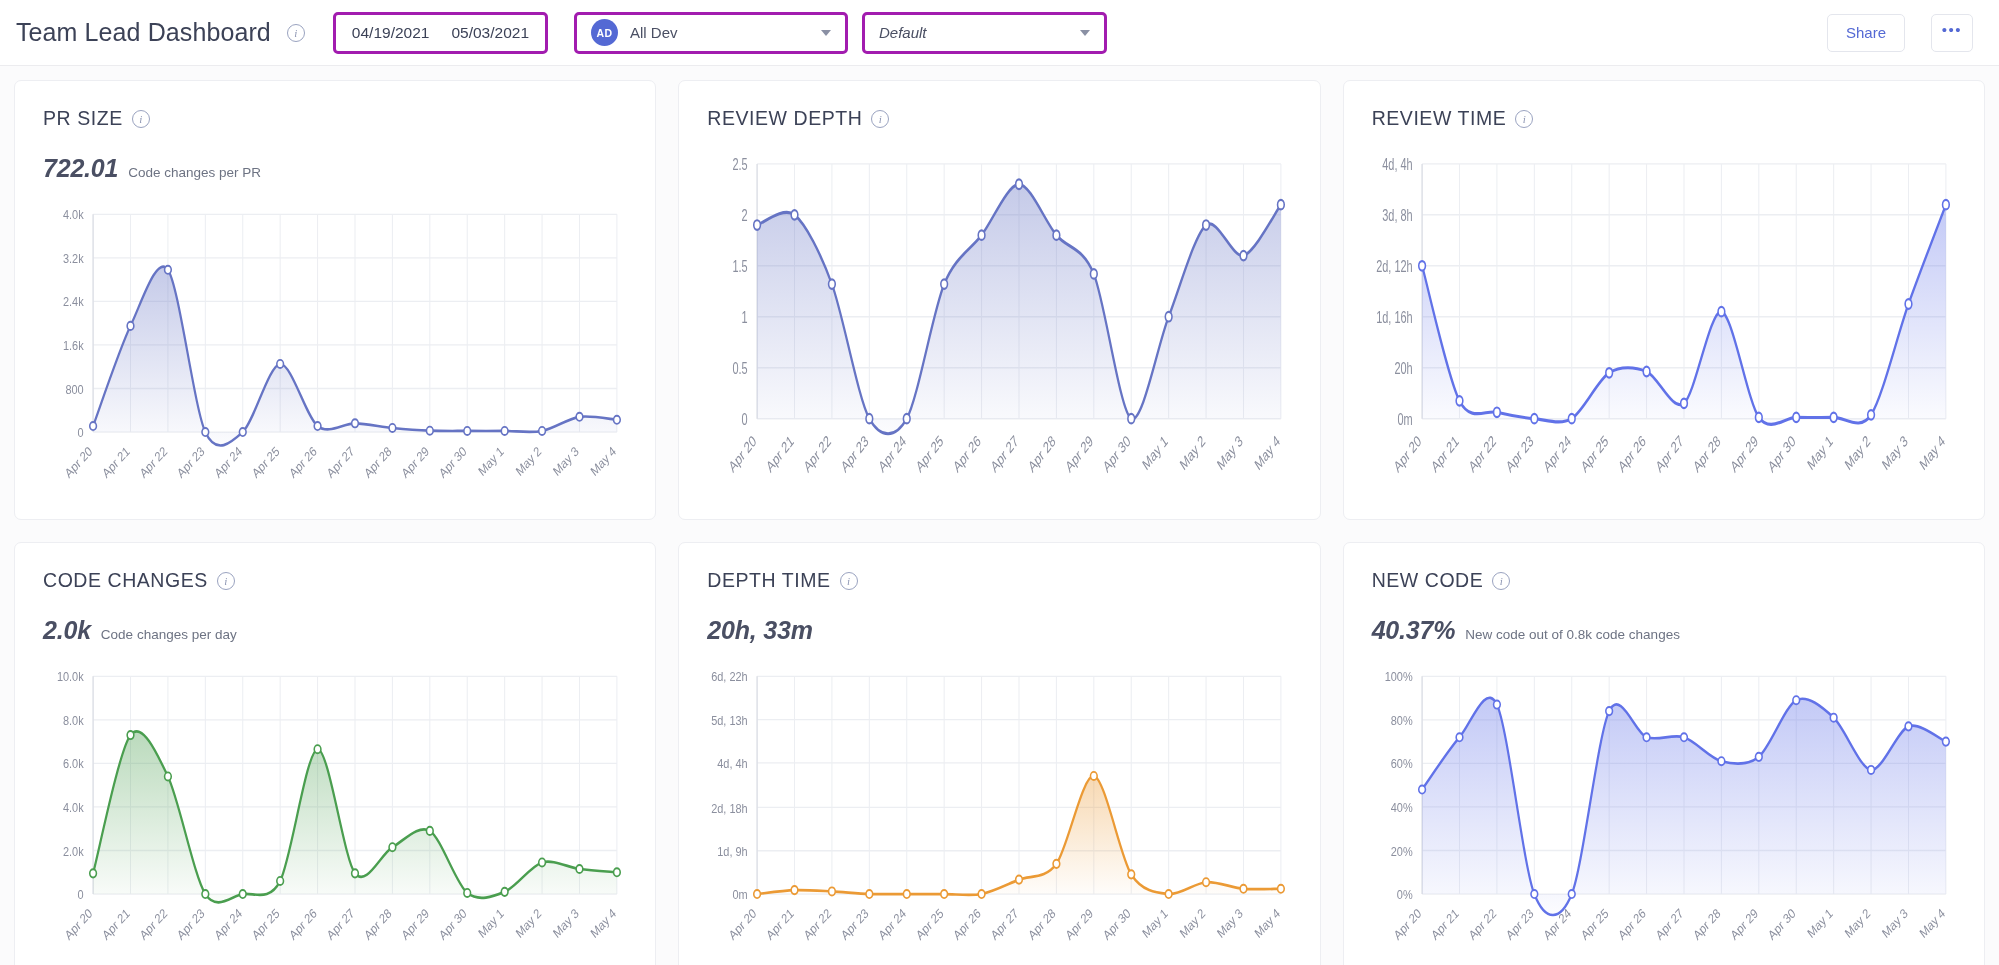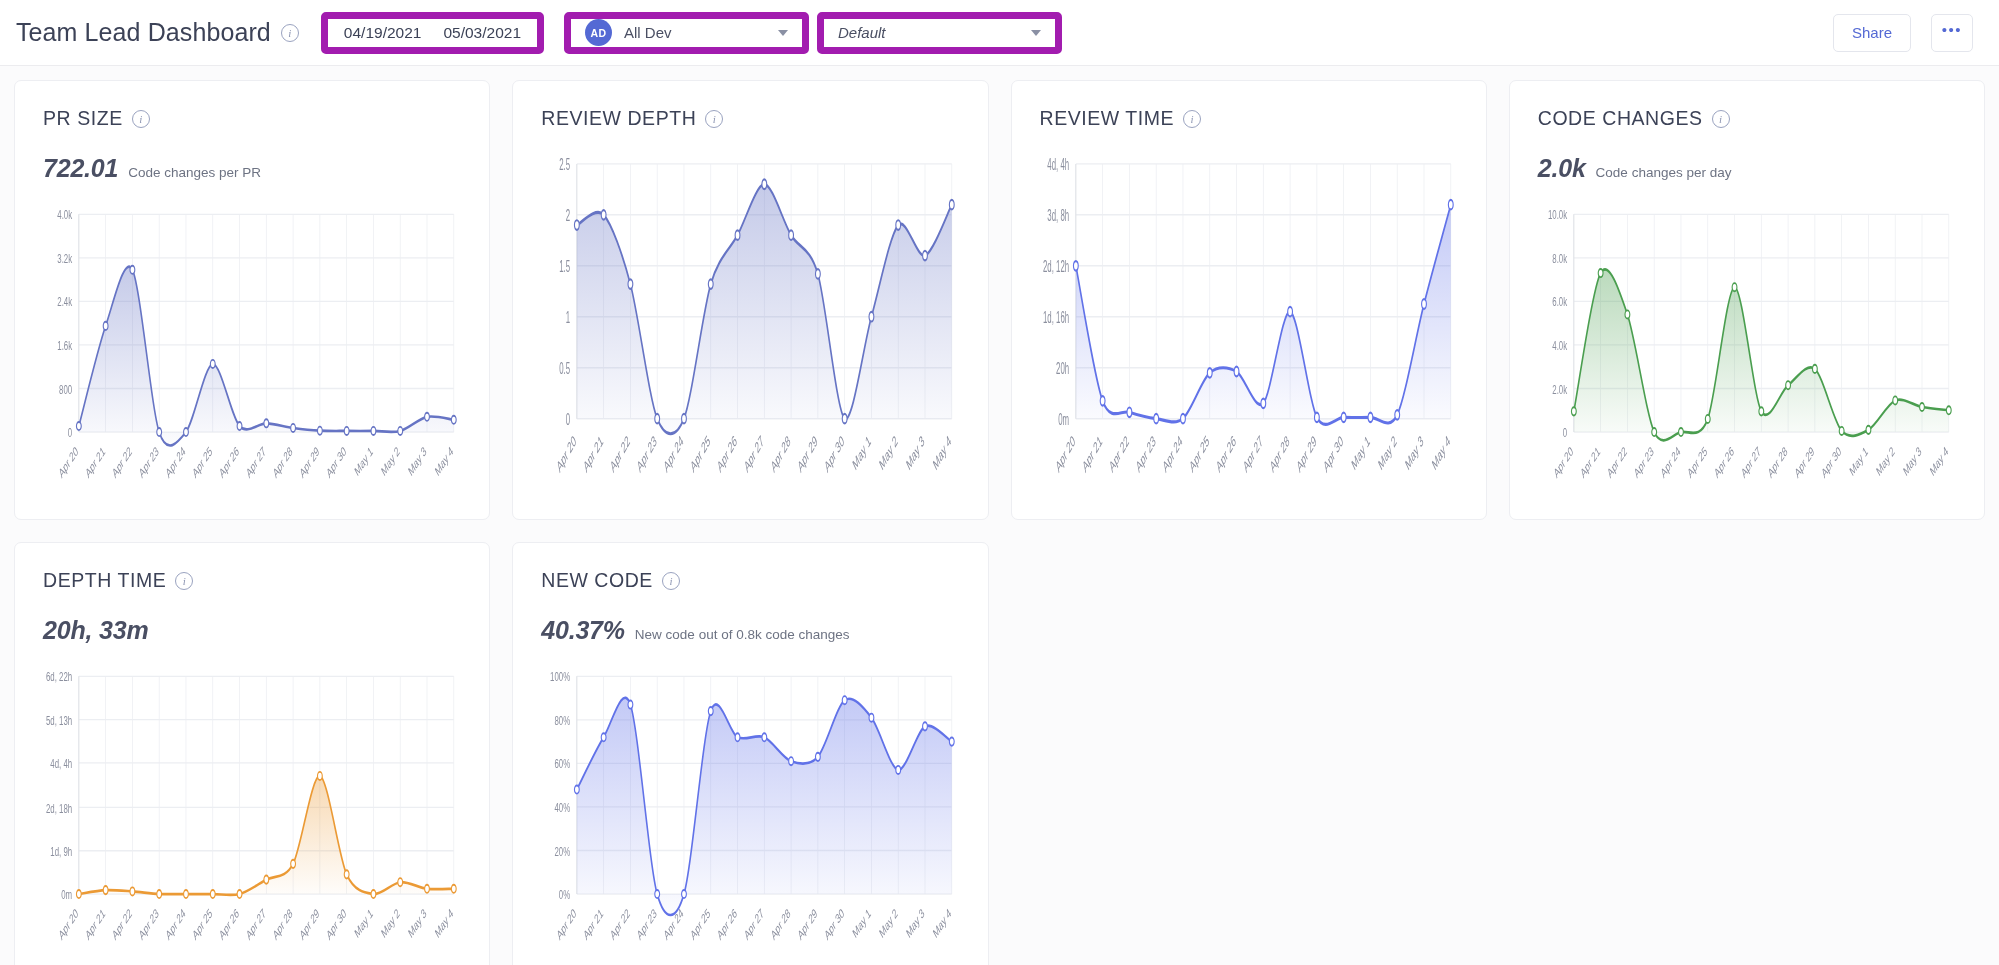--- a/index.html
+++ b/index.html
@@ -11,21 +11,21 @@
   }
 
   
   .header {
     height: 66px;
     display: flex;
     align-items: center;
     padding: 0 26px 0 16px;
     background: #ffffff;
     border-bottom: 1px solid #ececef;
-    gap: 8px;
+    gap: 14px;
   }
   .page-title {
     font-size: 25px;
     color: #3c4257;
     font-weight: 400;
     letter-spacing: .1px;
     white-space: nowrap;
   }
   .info-icon {
     display: inline-flex;
@@ -38,35 +38,35 @@
     font-size: 11px;
     font-style: italic;
     font-family: "Liberation Serif", serif;
     flex: none;
     cursor: pointer;
   }
   .title-info { margin-left: 2px; }
 
   .control {
     height: 42px;
-    border: 7px solid #a21caf;
+    border: 3px solid #a21caf;
     border-radius: 5px;
     background: #fff;
     display: flex;
     align-items: center;
     padding: 0 14px;
     font-size: 15px;
     color: #4a4f63;
     cursor: pointer;
   }
   .date-control { gap: 22px; margin-left: 14px; padding: 0 16px; }
   .date-val { color: #3c4257; font-size: 15.5px; white-space: nowrap; }
 
   .select-control {
-    width: 245px;
+    width: 274px;
     justify-content: space-between;
     margin-left: 12px;
   }
   .select-left { display: flex; align-items: center; gap: 12px; }
   .avatar {
     width: 27px; height: 27px;
     border-radius: 50%;
     background: #5469d4;
     color: #fff;
     font-size: 10.5px;
@@ -106,21 +106,21 @@
     margin-left: 12px;
     cursor: pointer;
     letter-spacing: 1.5px;
     font-size: 15px;
     padding-bottom: 7px;
   }
 
   
   .grid {
     display: grid;
-    grid-template-columns: repeat(4, 1fr);
+    grid-template-columns: repeat(3, 1fr);
     gap: 22px;
     padding: 14px 14px 0 14px;
     background: #fbfbfc;
     height: calc(965px - 66px);
   }
   .card {
     background: #fff;
     border: 1px solid #edeef2;
     border-radius: 7px;
     padding: 26px 28px 8px 28px;

